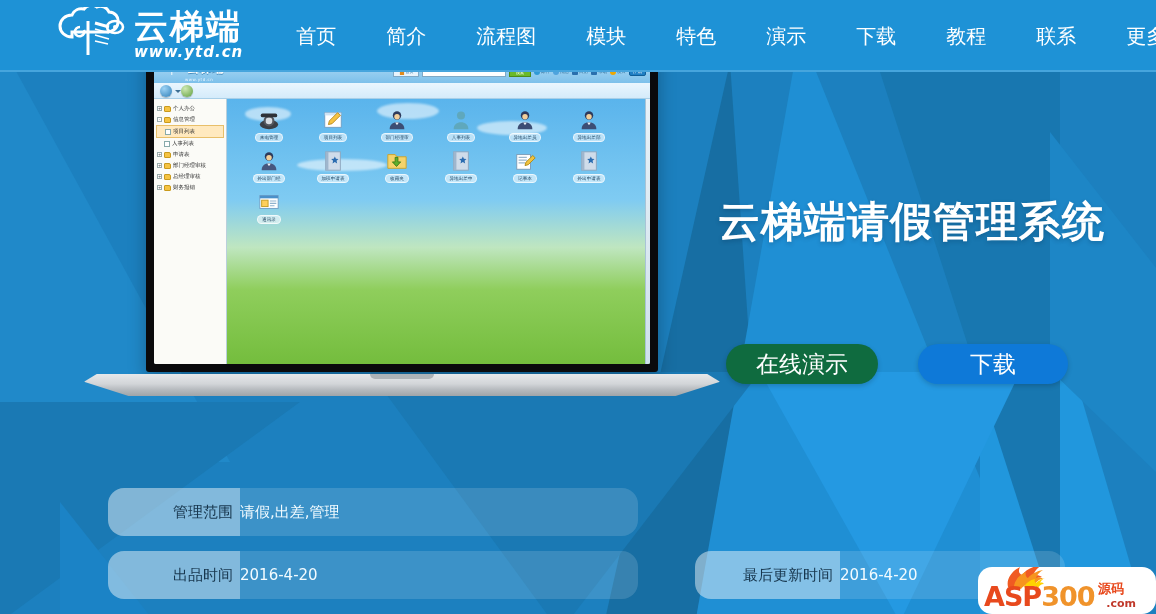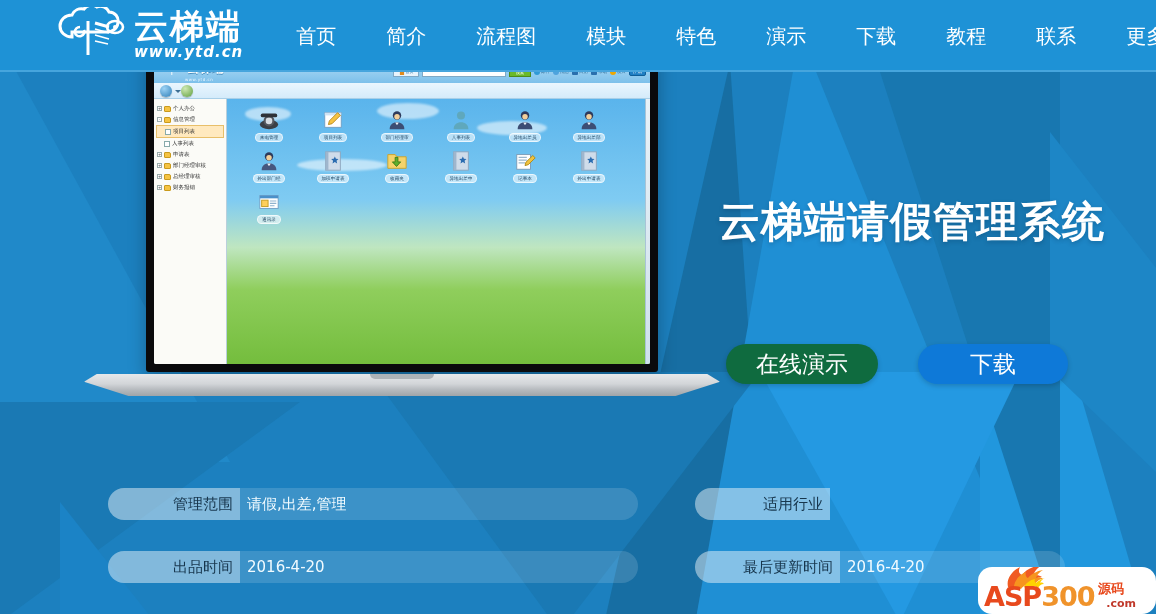--- a/index.html
+++ b/index.html
@@ -236,34 +236,34 @@
     color:#fff; font-size:23px; border-radius:26px;
     width:152px; height:40px; cursor:pointer; white-space:nowrap;
     box-shadow:0 2px 5px rgba(0,0,0,.18);
   }
   .btn-demo{ background:#0f6b3f; }
   .btn-dl{ background:#0e79d8; width:150px; }
 
   
   .info-row{ position:absolute; z-index:25; }
   .pill{
-    height:32px; border-radius:16px; display:flex; align-items:flex-start;
+    height:48px; border-radius:16px; display:flex; align-items:flex-start;
     overflow:hidden;
   }
   .pill-label{
     background:rgba(255,255,255,.45);
     color:#17364d; font-size:15px;
     height:100%; display:flex; align-items:center; justify-content:flex-end;
     padding-right:7px; flex:0 0 auto; white-space:nowrap;
   }
   .pill-value{
     background:rgba(255,255,255,.14);
     color:#f2fbff; font-size:15px;
     height:100%; display:flex; align-items:center;
-    padding-left:7px; flex:1 1 auto; white-space:nowrap;
+    flex:1 1 auto; white-space:nowrap;
   }
   .r1l{ left:108px; top:488px; width:530px; }
   .r1r{ left:695px; top:488px; width:370px; }
   .r2l{ left:108px; top:551px; width:530px; }
   .r2r{ left:695px; top:551px; width:370px; }
   .r1l .pill-label, .r2l .pill-label{ width:132px; }
   .r1r .pill-label{ width:135px; }
   .r2r .pill-label{ width:145px; }
 
   
@@ -608,21 +608,20 @@
 </div>
 
 <div class="info-row r1l">
   <div class="pill">
     <div class="pill-label">管理范围</div>
     <div class="pill-value">请假,出差,管理</div>
   </div>
 </div>
 <div class="info-row r1r">
   <div class="pill">
-    <div class="pill-label">适用行业</div>
   </div>
 </div>
 <div class="info-row r2l">
   <div class="pill">
     <div class="pill-label">出品时间</div>
     <div class="pill-value">2016-4-20</div>
   </div>
 </div>
 <div class="info-row r2r">
   <div class="pill">

